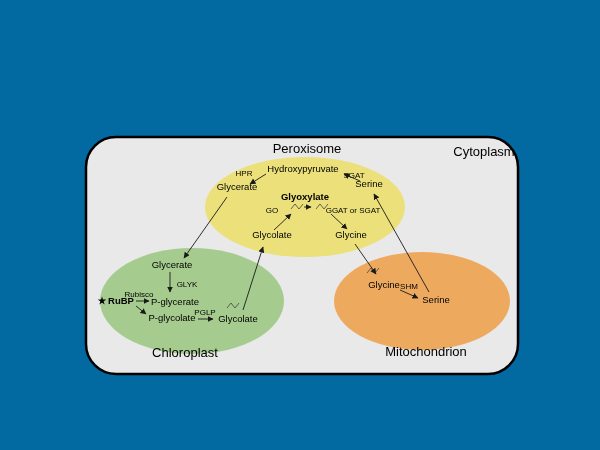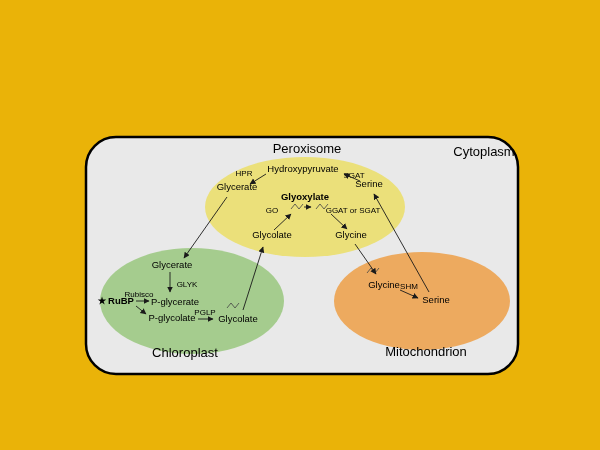--- a/index.html
+++ b/index.html
@@ -1,19 +1,19 @@
 <!DOCTYPE html>
 <html><head>
 <meta charset="utf-8">
 <style>
   html,body{margin:0;padding:0;background:#ffffff;}
   .canvas{
     position:relative;
     width:600px;height:450px;
-    background:#eab308;
+    background:#0369a1;
     font-family:"Liberation Sans", sans-serif;
     overflow:hidden;
   }
   svg{position:absolute;top:0;left:0;}
   text{font-family:"Liberation Sans", sans-serif; fill:#000;}
   .organelle-label{font-size:13px;}
   .metabolite{font-size:9.5px;}
   .enzyme{font-size:8px;}
   .bold{font-weight:bold;}
   .arrow{stroke:#1a1a1a;stroke-width:0.9;fill:none;}

